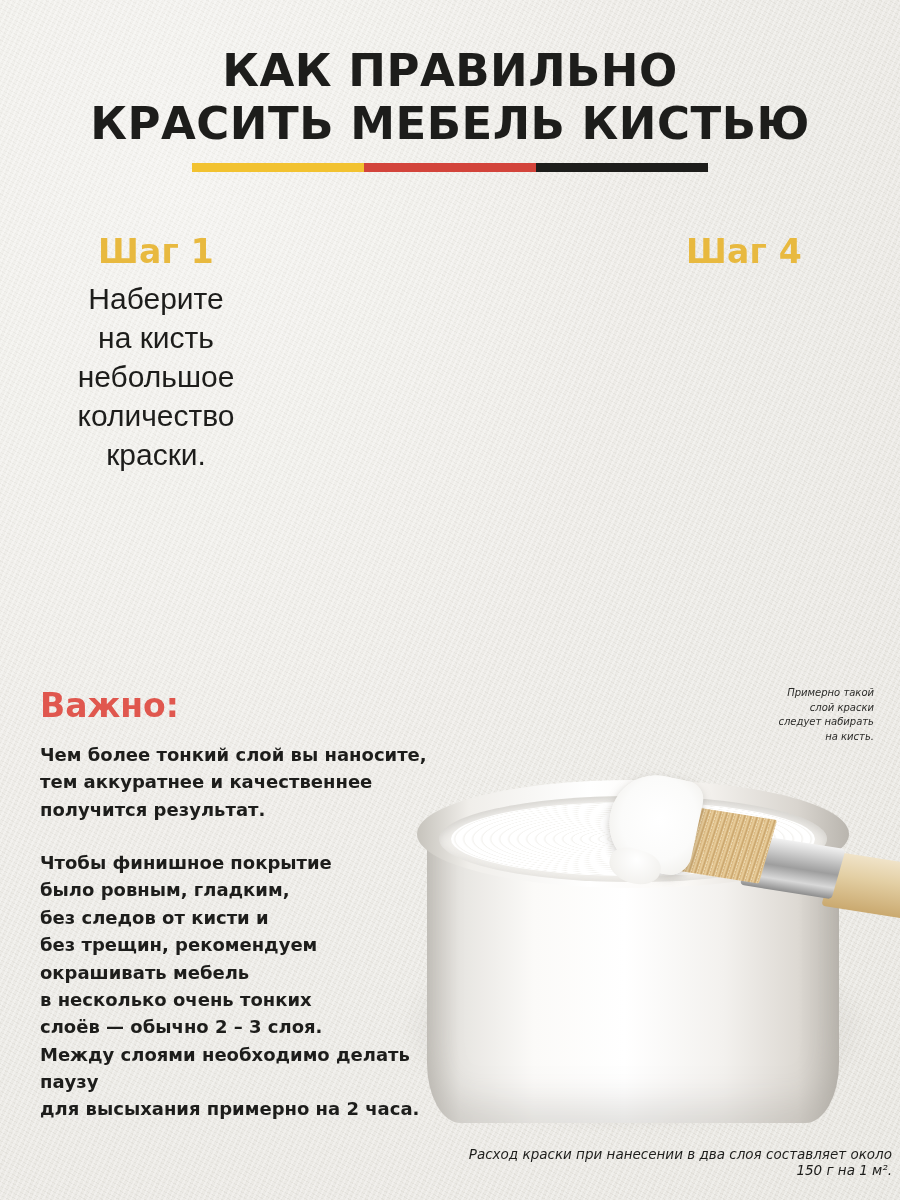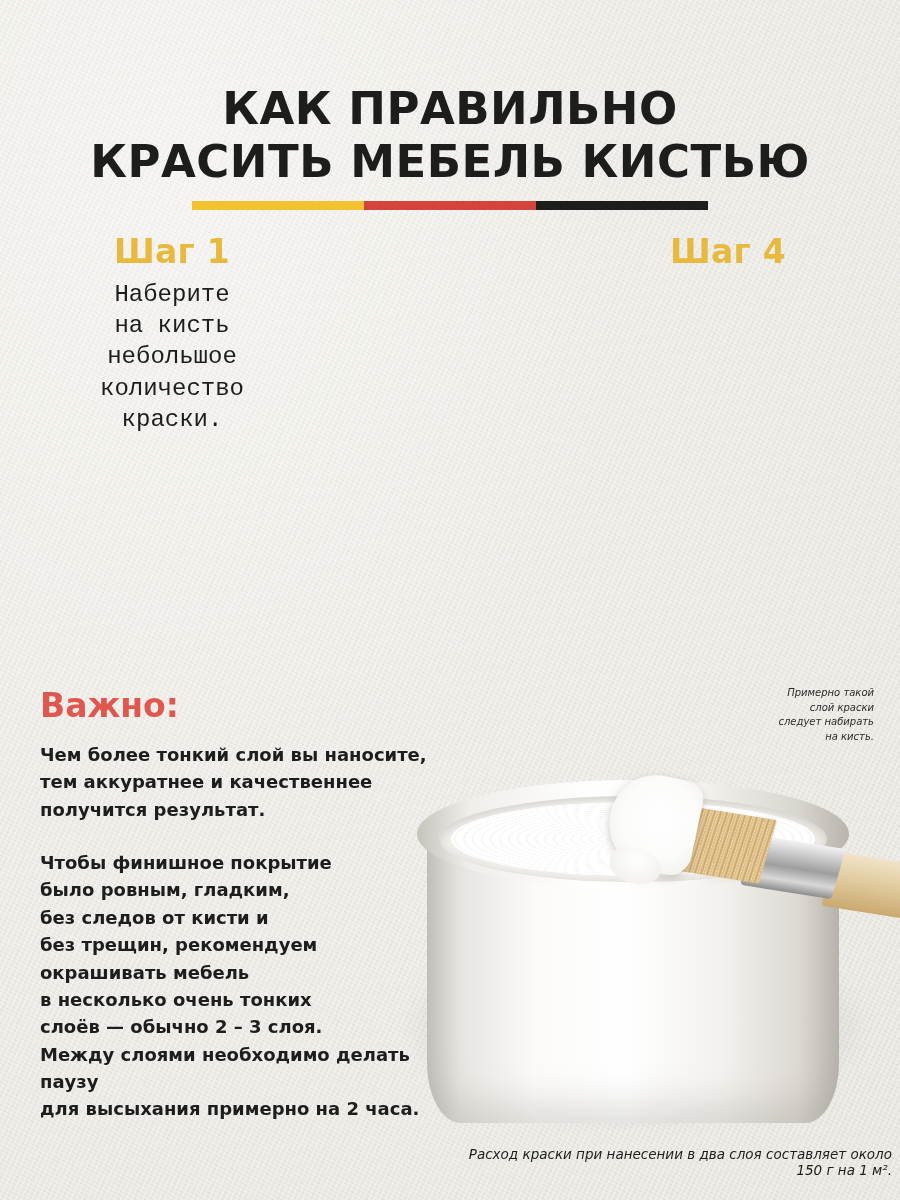--- a/index.html
+++ b/index.html
@@ -33,21 +33,20 @@
     pointer-events: none;
   }
 
   
   .header {
     position: absolute;
     top: 44px;
     left: 0;
     width: 900px;
     text-align: center;
-    margin-top: 38px;
   }
   .title-line {
     font-family: "DejaVu Sans", sans-serif;
     font-weight: bold;
     font-size: 45px;
     letter-spacing: 0.5px;
     color: #1d1d1b;
     line-height: 1.18;
     text-transform: uppercase;
   }
@@ -63,38 +62,38 @@
   .rule .seg-k { width: 33.3%; }
 
   
   .steps {
     position: absolute;
     top: 232px;
     left: 0;
     width: 900px;
     display: flex;
     justify-content: space-between;
-    padding: 0 28px;
+    padding: 0 12px;
     box-sizing: border-box;
   }
   .step {
     width: 288px;
     text-align: center;
   }
   .step-title {
     font-family: "DejaVu Sans", sans-serif;
     font-weight: bold;
     font-size: 33px;
     color: #e8b93f;
     margin-bottom: 8px;
     letter-spacing: .3px;
   }
   .step-body {
-    font-family: Liberation Mono, monospace;
-    font-size: 24px;
+    font-family: Liberation Sans, sans-serif;
+    font-size: 30px;
     line-height: 1.30;
     color: #1d1d1b;
     white-space: pre-line;
   }
 
   
   .important {
     position: absolute;
     left: 40px;
     top: 686px;

